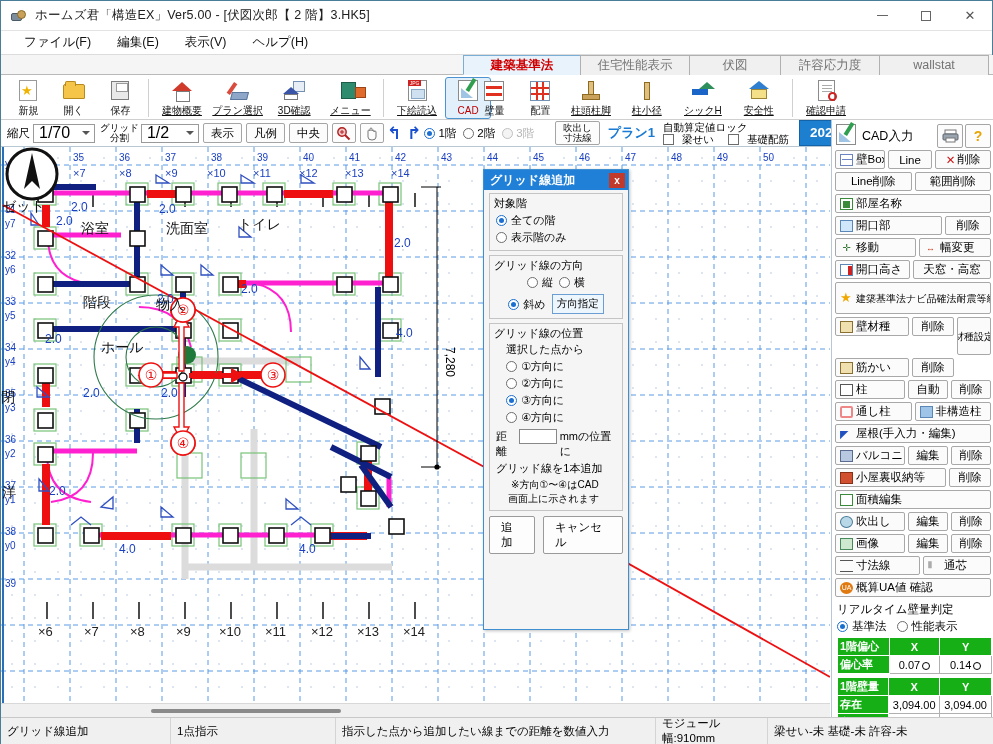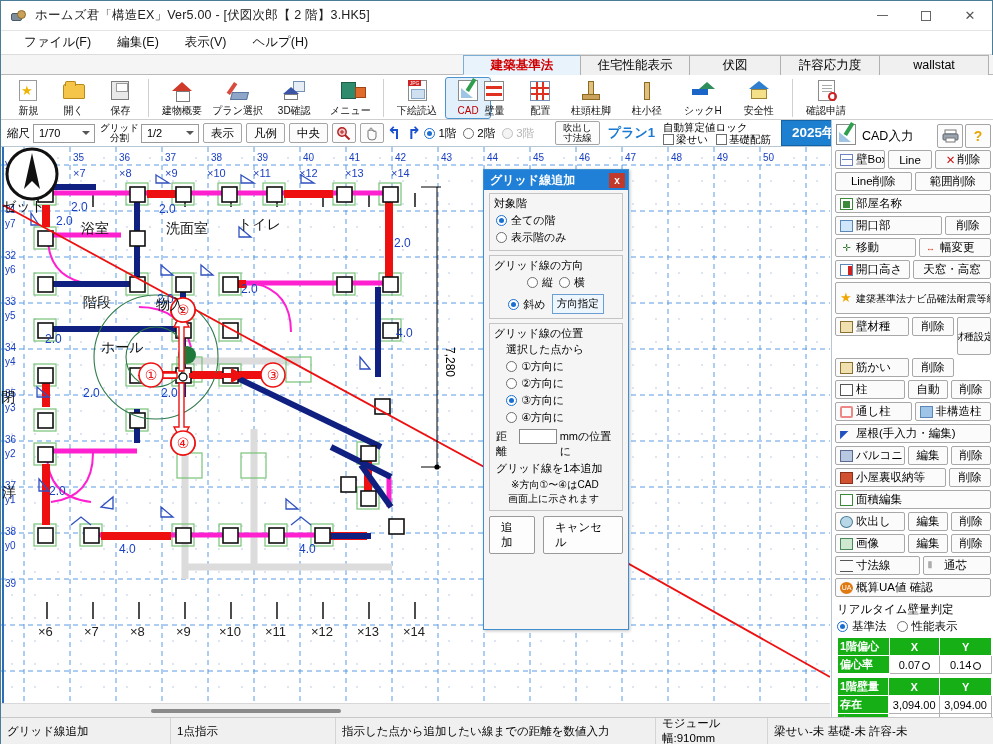--- a/index.html
+++ b/index.html
@@ -33,33 +33,33 @@
   .menubar { height:24px; background:#ffffff; display:flex; align-items:center;
              padding-left:10px; gap:0; border-bottom:1px solid #dcdcdc; }
   .menu-item { padding:3px 13px; font-size:12.5px; color:#111; }
 
   
   .tabrow { position:absolute; left:0; top:54px; width:993px; height:20px;
             background:#f5f5f5; border-bottom:1px solid #b9b9b9; }
   .tabs { position:absolute; left:462px; top:0; display:flex; height:20px; }
   .tab { height:20px; line-height:18px; text-align:center; font-size:12.5px;
          border:1px solid #b0b0b0; border-bottom:none; background:#f0f0f0;
-         color:#000000; margin-right:-1px; }
+         color:#737373; margin-right:-1px; }
   .tab.active { background:#e8f3fc; color:#d00000; font-weight:bold;
                 border-color:#7aaed4; border-bottom:1px solid #e8f3fc; }
 
   
   .toolbar { position:absolute; left:0; top:74px; width:993px; height:45px;
              background:#ffffff; border-bottom:1px solid #cfcfcf; }
   .tgroup { position:absolute; top:2px; height:42px; display:flex; align-items:flex-start; }
   .tbtn { width:46px; height:42px; display:flex; flex-direction:column;
           align-items:center; justify-content:flex-start; font-size:10.5px;
           border:1px solid transparent; border-radius:3px; padding-top:1px;
           background:transparent; color:#111; }
-  .tbtn.wide { width:56px; }
+  .tbtn.wide { width:56px;text-decoration:underline; }
   .tbtn.sel { border:1px solid #4d93d0; background:#e2f0fb; }
   .tbtn .lbl { margin-top:1px; white-space:nowrap; transform:scaleX(.95); }
   .tbtn.cad .lbl { color:#c00000; }
   .ticon { width:26px; height:24px; position:relative; }
   .vsep { width:1px; height:38px; background:#d0d0d0; margin:2px 5px 0 5px; }
 
   
   .ic-page { position:absolute; left:4px; top:1px; width:18px; height:21px;
              background:#fff; border:1px solid #9a9a9a; }
   .ic-star { position:absolute; left:6px; top:5px; color:#f0b400; font-size:13px; line-height:1; }
@@ -132,21 +132,21 @@
             background:#fff; border:1px solid #8b8b8b; }
   .ic-doc .ln { position:absolute; left:3px; height:1px; background:#aaa; width:10px; }
   .ic-doc .st { position:absolute; left:9px; top:11px; width:9px; height:9px;
             border:2px solid #d02020; border-radius:50%; }
 
   
   .optrow { position:absolute; left:0; top:119px; width:993px; height:27px;
             background:#ffffff; border-bottom:1px solid #b7c7d4; display:flex;
             align-items:center; padding-left:6px; }
   .olabel { font-size:11.5px; margin-right:3px; white-space:nowrap; }
-  .osel { height:19px; border:1px solid #9a9a9a; background:#fff; font-size:11px;
+  .osel { height:19px; border:1px solid #9a9a9a; background:#fff; font-size:16px;
           padding:0 2px; display:flex; align-items:center; position:relative; }
   .osel .txt { padding-left:3px; }
   .osel .arw { position:absolute; right:4px; top:6px; width:0; height:0;
           border-left:4px solid transparent; border-right:4px solid transparent;
           border-top:4px solid #555; }
   .obtn { height:20px; border:1px solid #a5a5a5; background:#fcfcfc; font-size:11.5px;
           padding:0 7px; display:flex; align-items:center; border-radius:2px; margin-left:4px; }
   .obtn.icon { width:24px; justify-content:center; padding:0; }
   .two-line { display:flex; flex-direction:column; line-height:10px; font-size:9.5px;
               text-align:center; margin-right:2px; }
@@ -156,21 +156,21 @@
   .radio.on:after { content:""; position:absolute; left:2px; top:2px; width:5px; height:5px;
            background:#1a6fd0; border-radius:50%; }
   .radio.dis { border-color:#c0c0c0; background:#f4f4f4; }
   .rlab { font-size:11.5px; margin:0 7px 0 3px; }
   .rlab.dis { color:#b4b4b4; }
   .chk { width:11px; height:11px; border:1px solid #6d6d6d; background:#fff;
          display:inline-block; flex:none; }
   .undo { font-size:17px; color:#1a4fd0; font-weight:bold; margin:0 3px; line-height:1; }
   .plan1 { color:#1a7ad4; font-weight:bold; font-size:13px; margin:0 8px; }
   .lockbox { display:flex; flex-direction:column; font-size:10.5px; line-height:12px; }
-  .lockrow { display:flex; align-items:center; gap:2px; }
+  .lockrow { display:flex; align-items:center; gap:8px; }
   .btn2025 { background:#1d7fd0; color:#fff; font-weight:bold; font-size:13.5px;
              padding:3px 10px; margin-left:10px; border:1px solid #1263a8; }
 
   
   .canvaswrap { position:absolute; left:0; top:146px; width:829px; height:570px;
                 background:#ffffff; overflow:hidden; }
   .cadsvg { position:absolute; left:0; top:0; }
   .hscroll { position:absolute; left:0; top:702px; width:829px; height:14px;
              background:#f0f0f0; border-top:1px solid #d8d8d8; }
   .hthumb { position:absolute; left:150px; top:5px; width:190px; height:4px;

